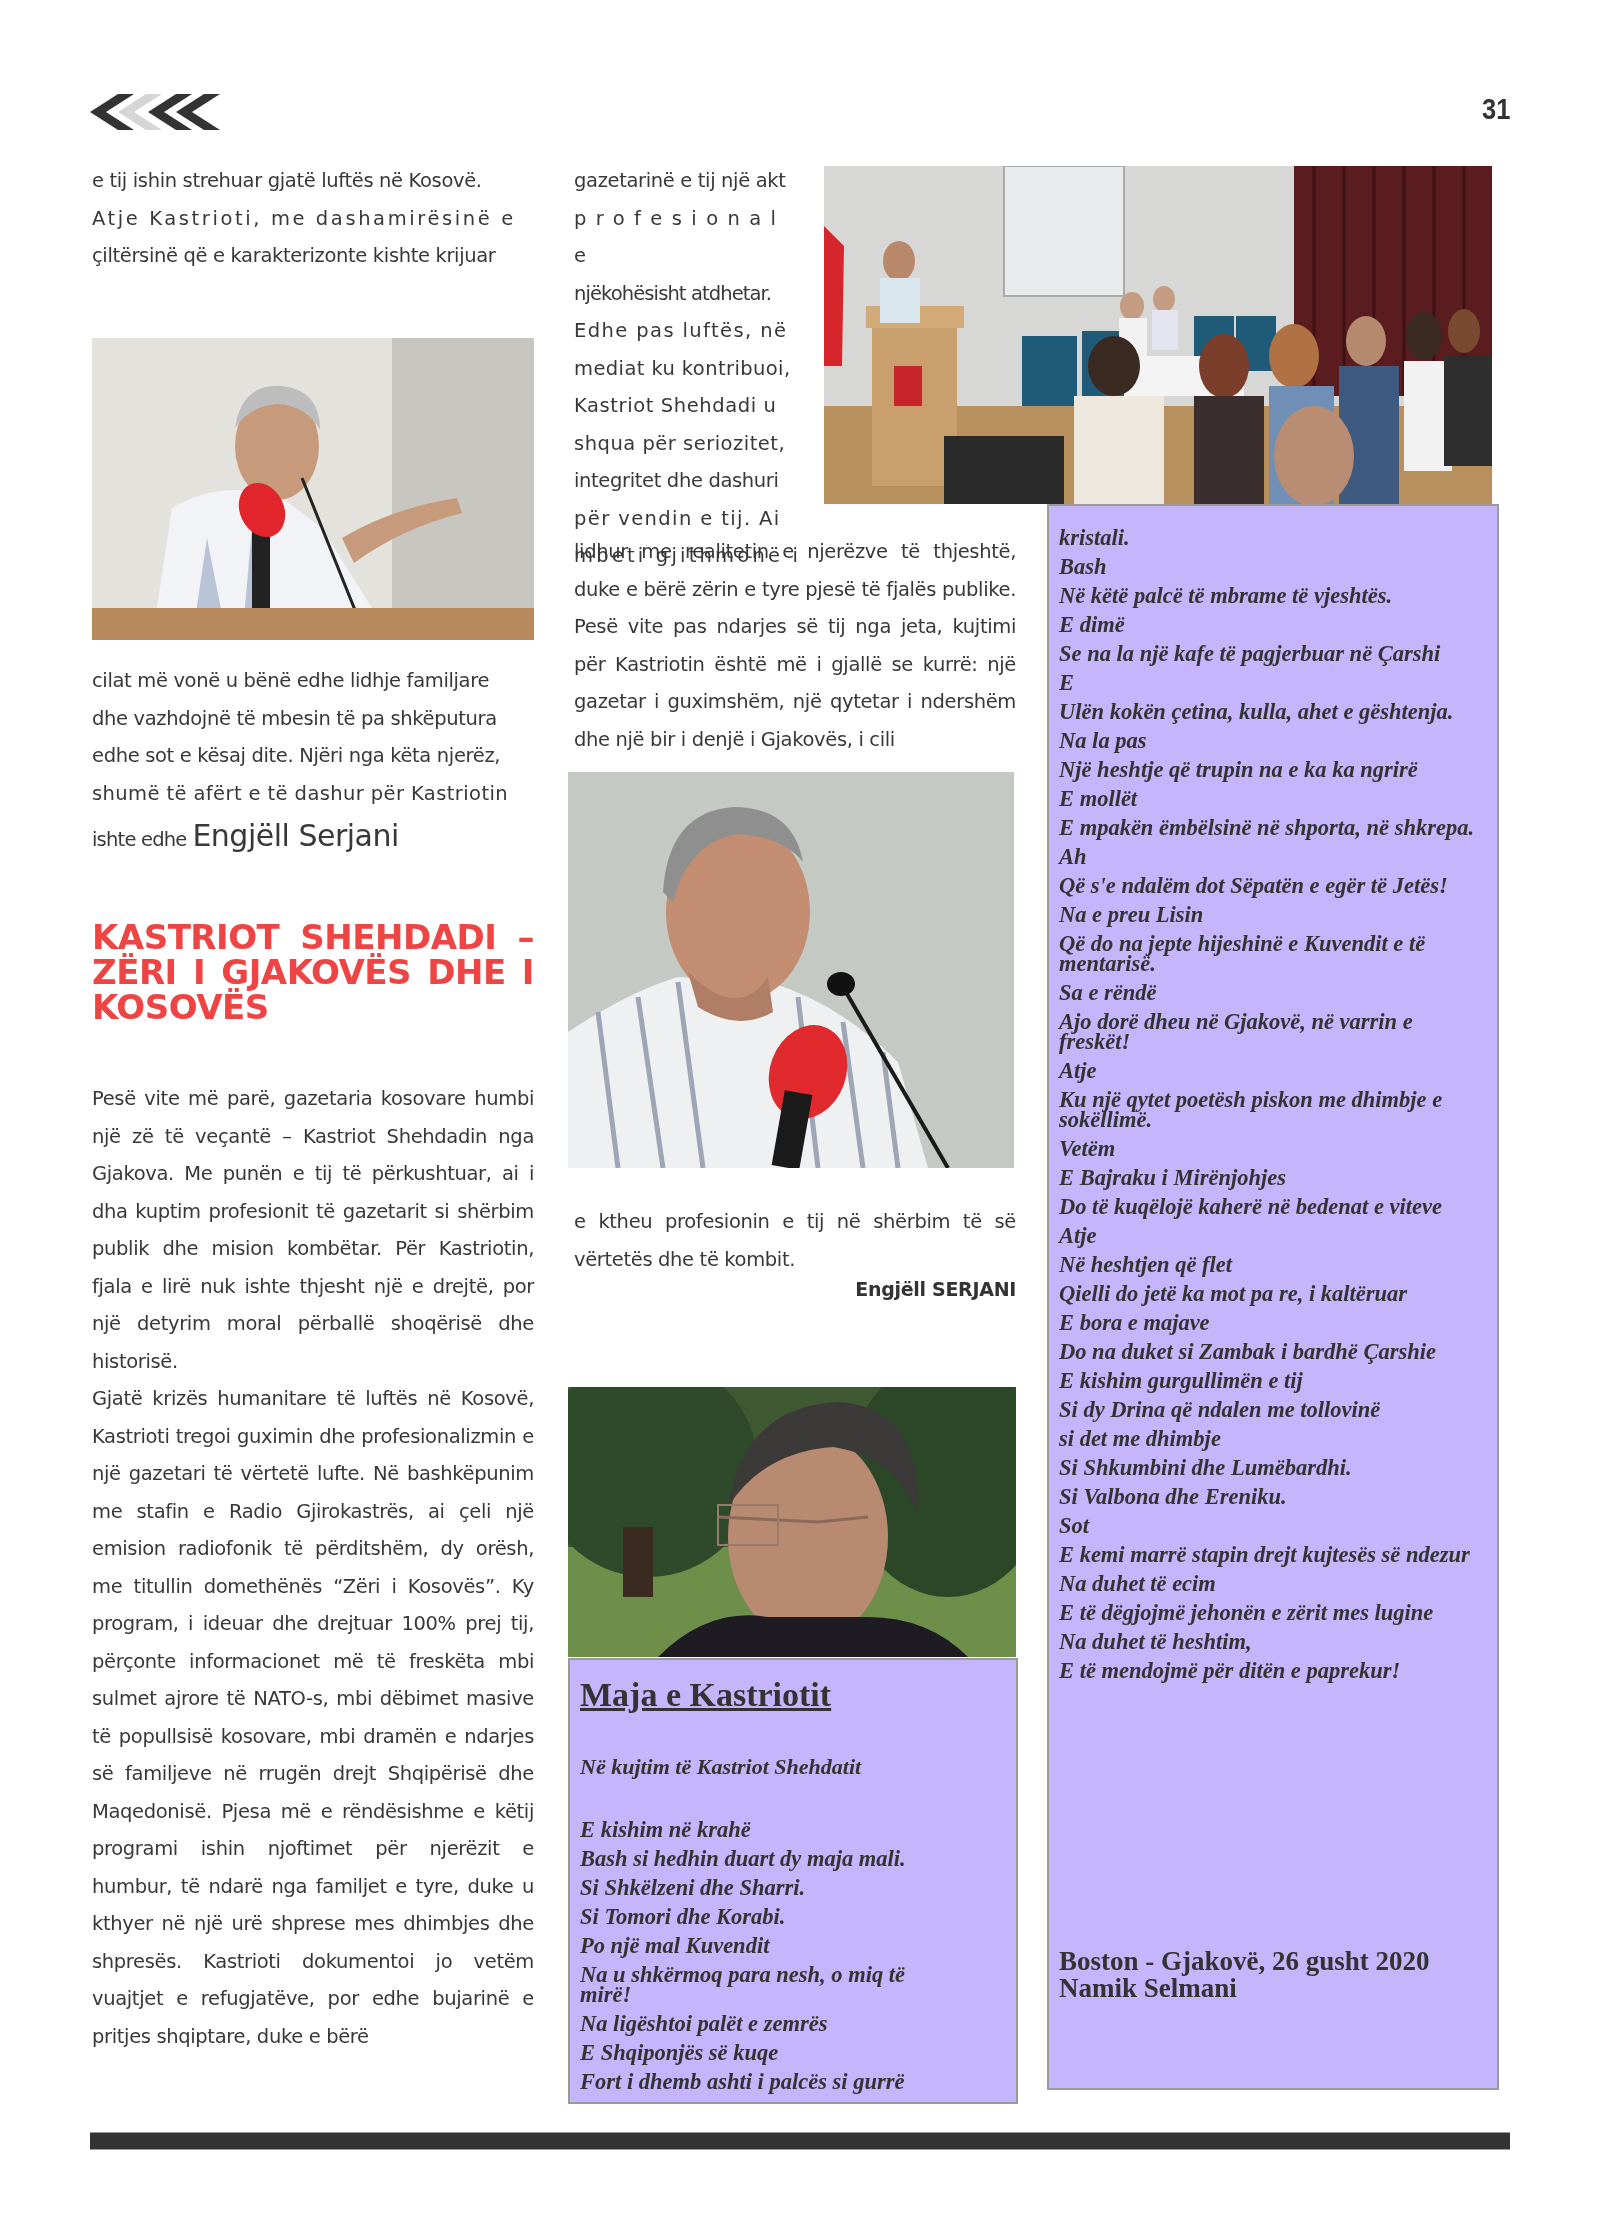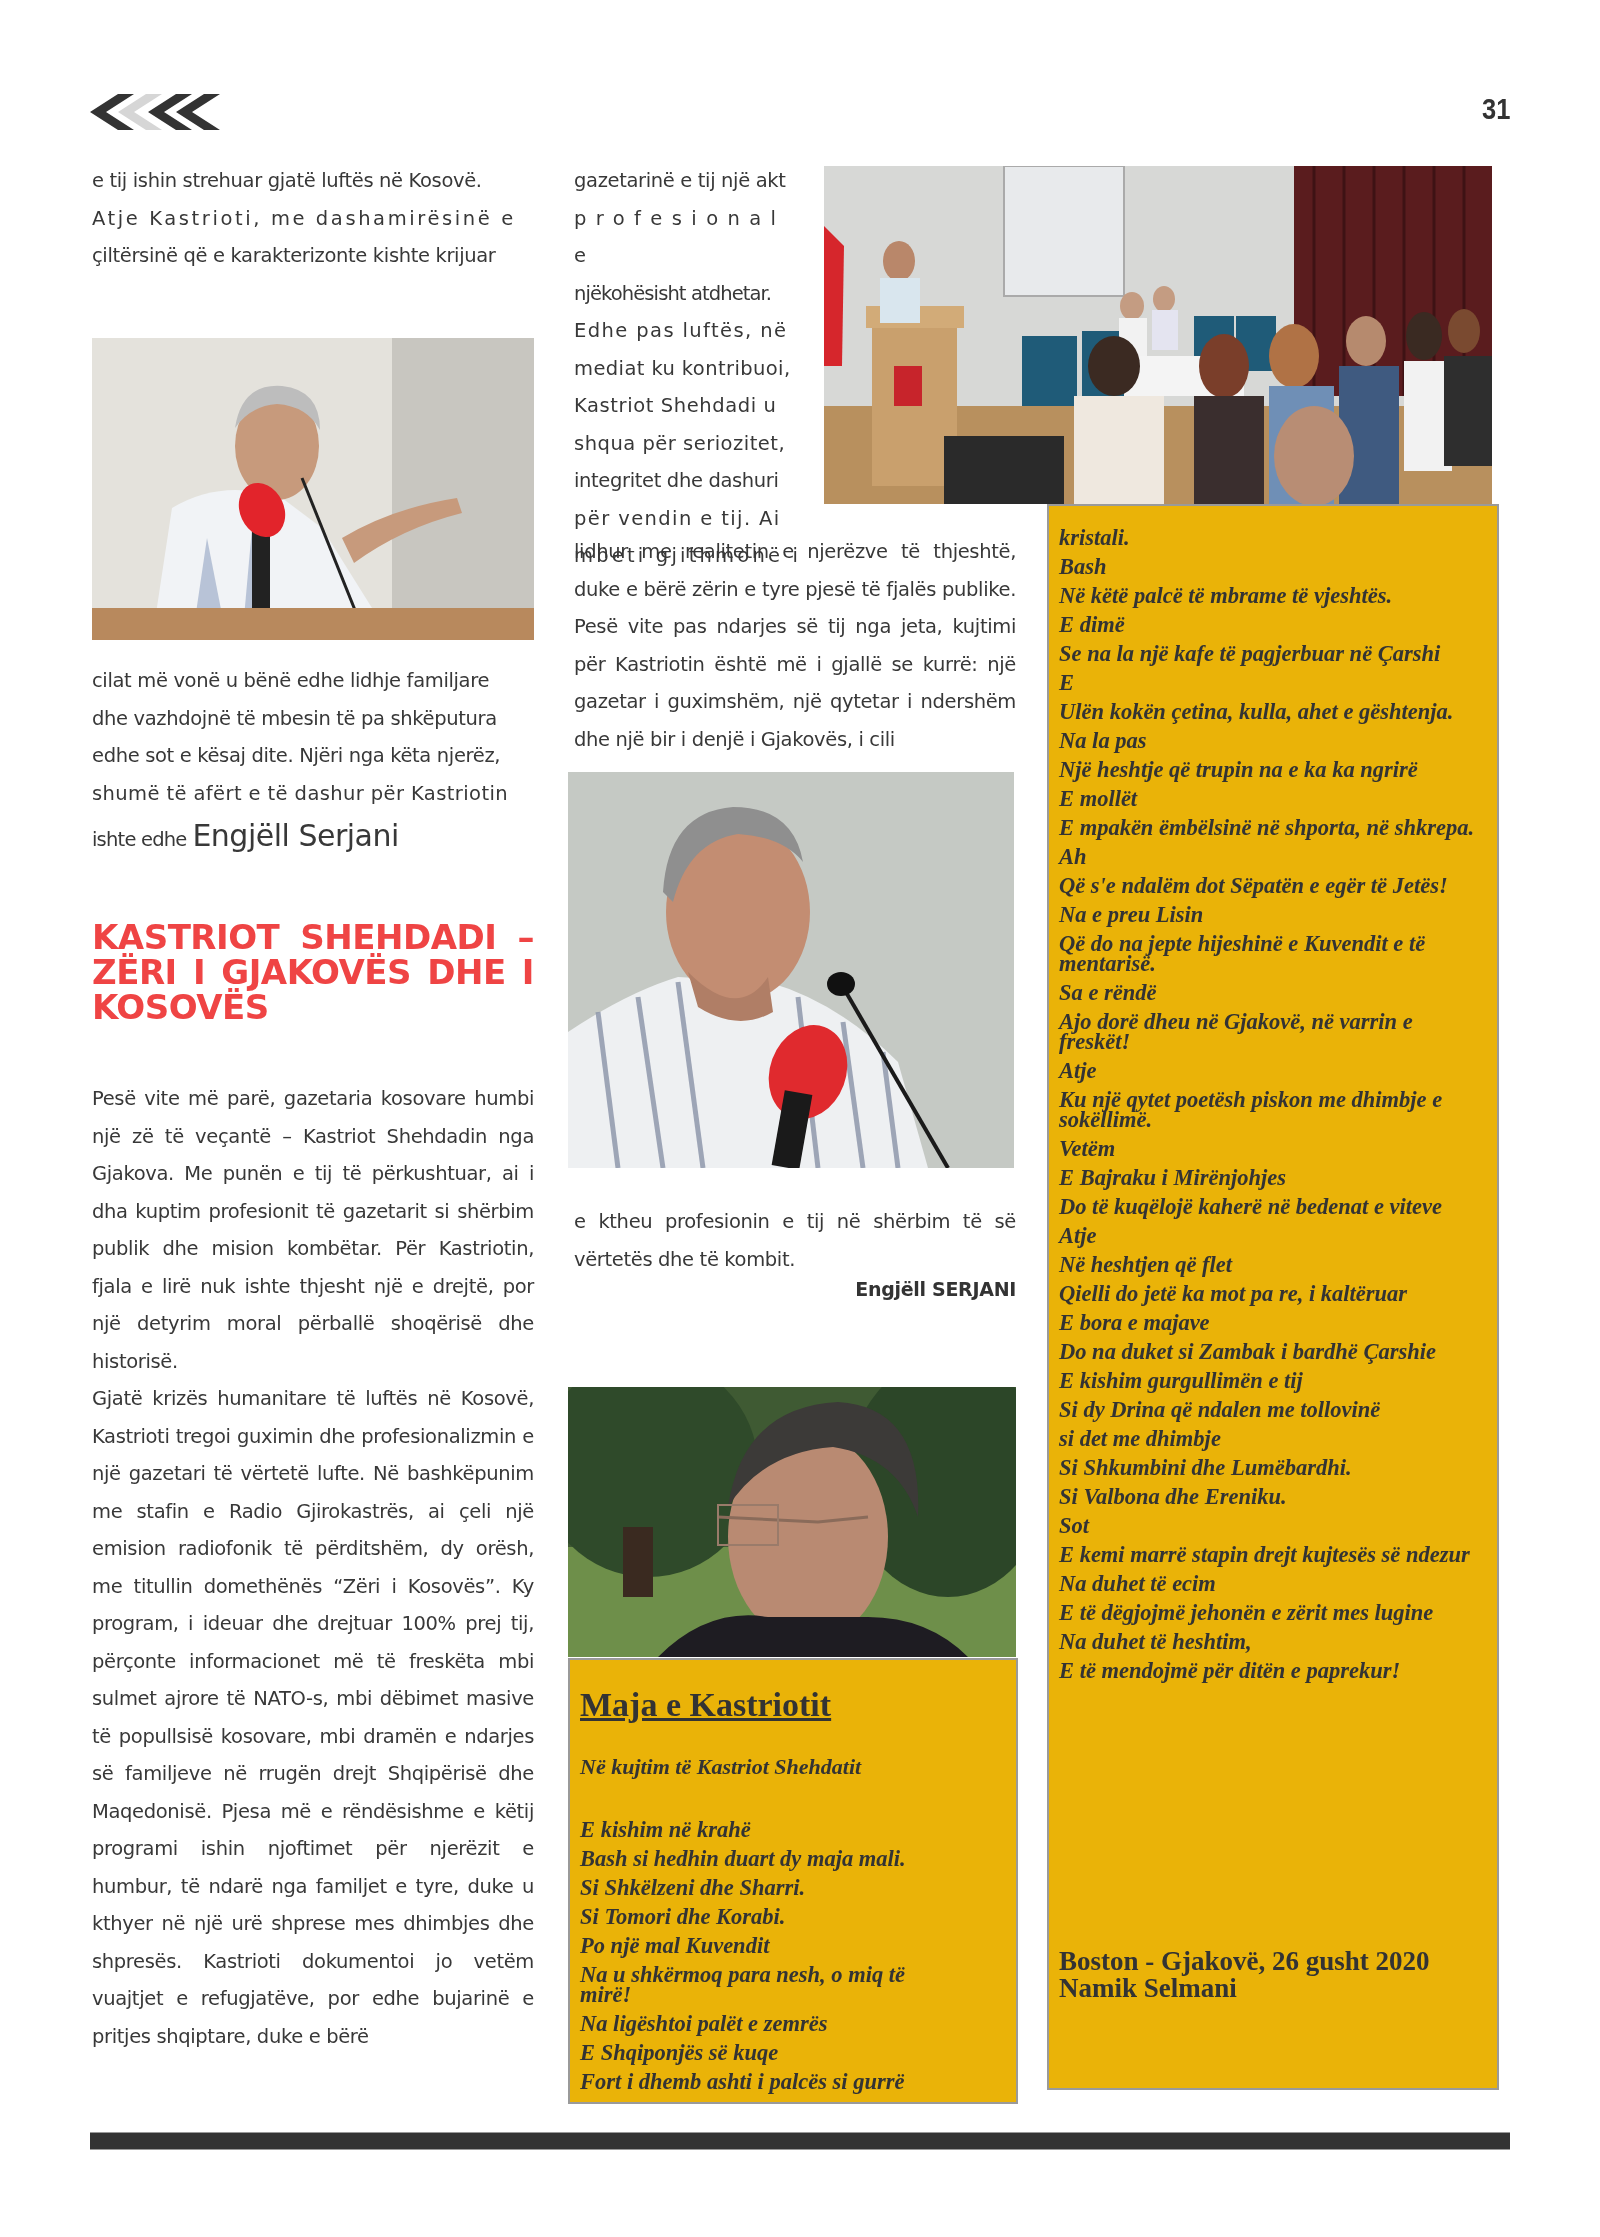--- a/index.html
+++ b/index.html
@@ -24,21 +24,21 @@
 
   .sig-inline { font-size: 30px; letter-spacing: -0.5px; }
   .heading { left: 92px; top: 920px; width: 442px; font-family: "DejaVu Sans", sans-serif; font-weight: bold; font-size: 34px; line-height: 35px; color: #ef4444; text-align: justify; text-align-last: left; letter-spacing: -0.5px; }
   .byline { left: 574px; top: 1278px; width: 442px; text-align: right; font-family: "DejaVu Sans", sans-serif; font-weight: bold; font-size: 19px; color: #333; letter-spacing: -0.3px; }
 
   
   .photo { position: absolute; overflow: hidden; }
   .photo svg { display: block; width: 100%; height: 100%; }
 
   
-  .poem-box { position: absolute; background: #eab308; border: 2px solid #9a9a9a; box-sizing: border-box; }
+  .poem-box { position: absolute; background: #c4b5fd; border: 2px solid #9a9a9a; box-sizing: border-box; }
   .poem { font-family: "Liberation Serif", serif; font-style: italic; font-weight: bold; color: #333; }
   .poem .ln { font-size: 22.5px; line-height: 20px; margin: 0; padding-bottom: 9px; }
   .poem-title { font-family: "Liberation Serif", serif; font-weight: bold; font-size: 34px; text-decoration: underline; color: #333; }
   .poem-ded { font-family: "Liberation Serif", serif; font-weight: bold; font-style: italic; font-size: 22px; color: #333; }
   .poem-footer { font-family: "Liberation Serif", serif; font-weight: bold; font-style: normal; font-size: 27px; line-height: 27px; color: #333; }
 
   #footer-bar { left: 90px; top: 2132px; width: 1420px; height: 16px; background: #333; border-top: 1px solid #999; border-bottom: 1px solid #999; }
 </style>
 </head>
 <body>
@@ -202,21 +202,21 @@
     <rect x="55" y="140" width="30" height="70" fill="#3a2a20"></rect>
     <ellipse cx="240" cy="150" rx="80" ry="105" fill="#b98a72"></ellipse>
     <path d="M160 120 Q175 20 270 15 Q355 20 350 130 Q330 70 265 60 Q195 65 160 120 Z" fill="#3c3a38"></path>
     <path d="M150 130 L250 135 L300 130" stroke="#8a6b5a" stroke-width="3" fill="none"></path>
     <rect x="150" y="118" width="60" height="40" fill="none" stroke="#9a7b6a" stroke-width="2"></rect>
     <path d="M90 270 Q140 220 200 230 L300 230 Q360 230 400 270 Z" fill="#1e1c22"></path>
   </svg>
 </div>
 
 <div class="poem-box" style="left:568px; top:1658px; width:450px; height:446px;">
-  <div style="position:absolute; left:10px; top:26px;" class="poem-title">Maja e Kastriotit</div>
+  <div style="position:absolute; left:10px; top:16px;" class="poem-title">Maja e Kastriotit</div>
   <div style="position:absolute; left:10px; top:94px;" class="poem-ded">Në kujtim të Kastriot Shehdatit</div>
   <div style="position:absolute; left:10px; top:160px; width:380px;" class="poem">
     <p class="ln">E kishim në krahë</p>
     <p class="ln">Bash si hedhin duart dy maja mali.</p>
     <p class="ln">Si Shkëlzeni dhe Sharri.</p>
     <p class="ln">Si Tomori dhe Korabi.</p>
     <p class="ln">Po një mal Kuvendit</p>
     <p class="ln">Na u shkërmoq para nesh, o miq të mirë!</p>
     <p class="ln">Na ligështoi palët e zemrës</p>
     <p class="ln">E Shqiponjës së kuqe</p>

